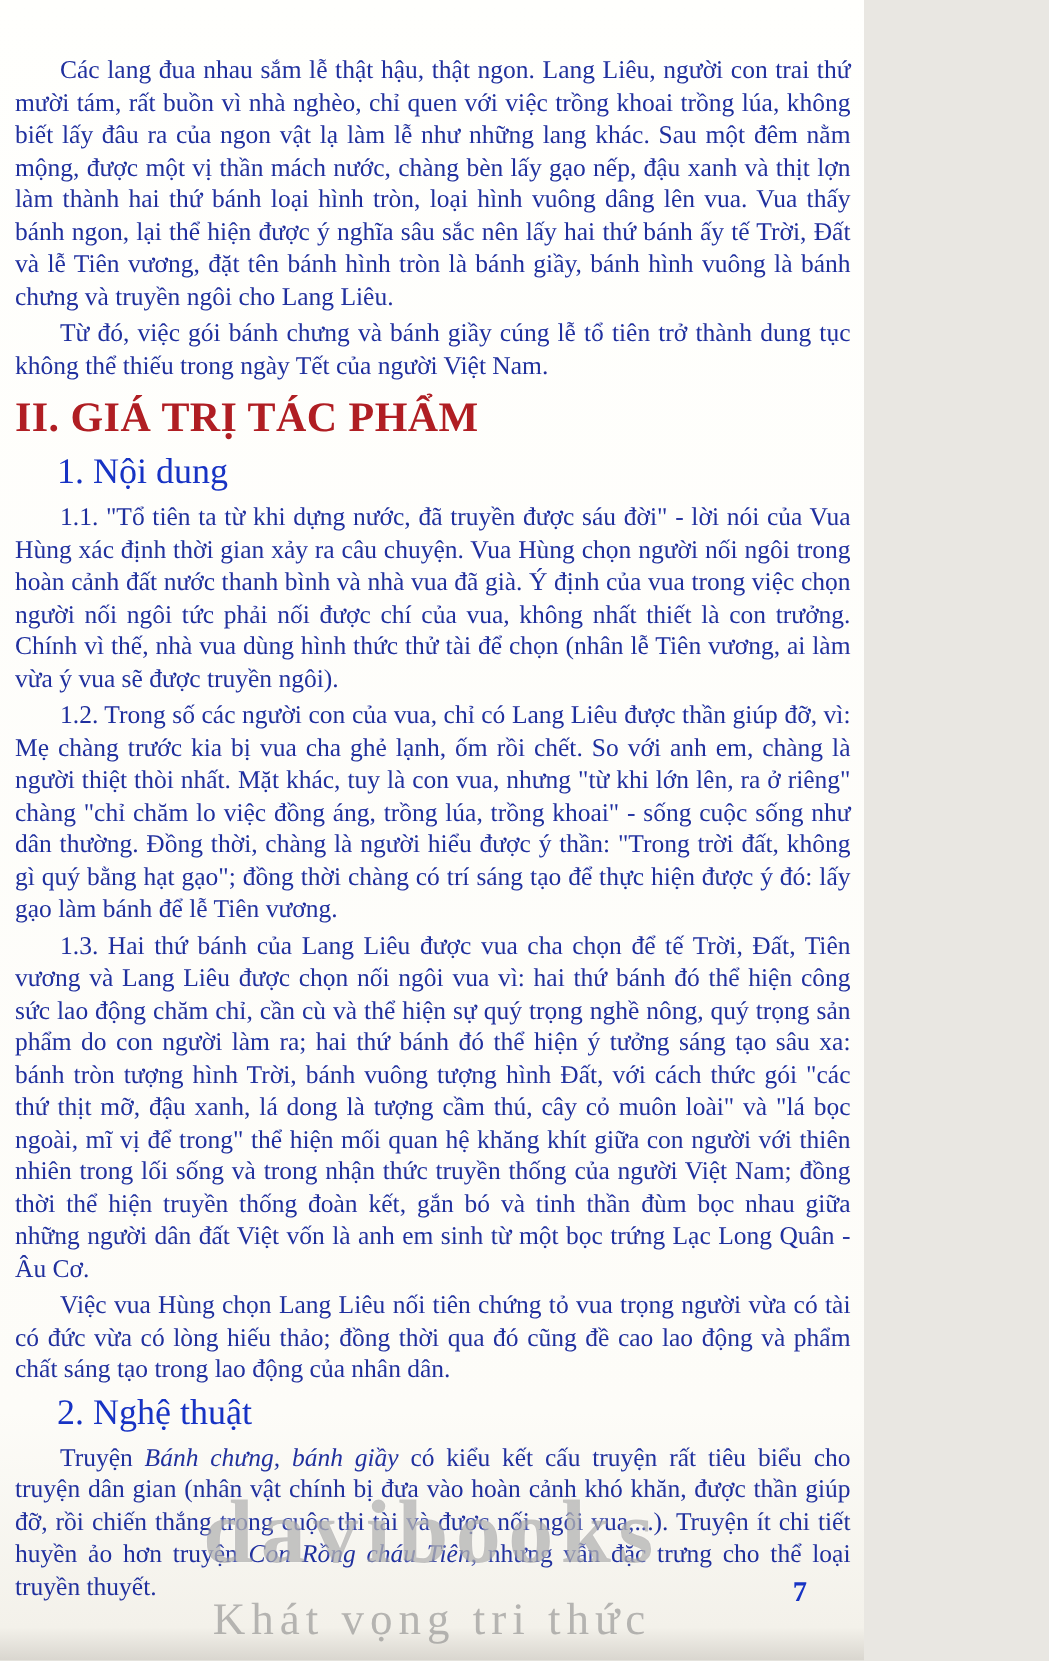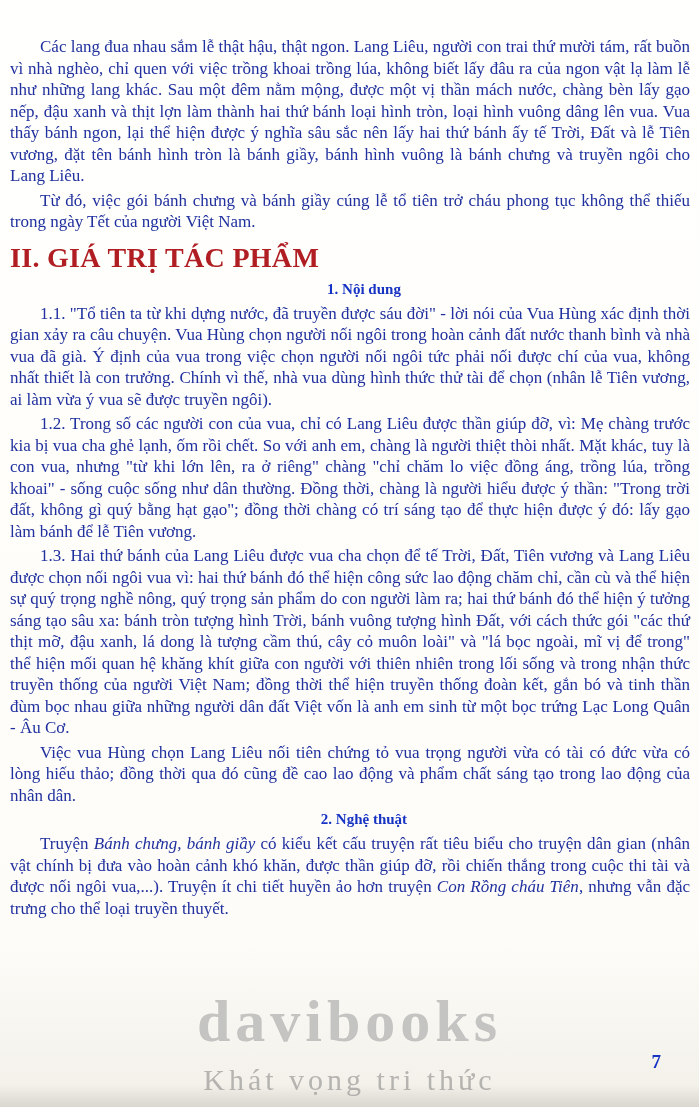--- a/index.html
+++ b/index.html
@@ -3,21 +3,21 @@
 <meta charset="utf-8">
 <style>
   * { margin: 0; padding: 0; box-sizing: border-box; }
   html, body {
     width: 699px; height: 1107px;
     font-family: "Liberation Serif", serif;
     background: #e9e7e2;
   }
   .page {
     position: relative;
-    width: 699px; height: 1107px;
+    width: 576px; height: 1107px;
     background: linear-gradient(180deg, #fffffd 0%, #fdfcf8 85%, #f3f1ea 98%, #d9d6cf 100%);
     padding: 36px 9px 0 10px;
     color: #20309e;
     overflow: hidden;
   }
   .body-text p {
     font-size: 17px;
     line-height: 21.5px;
     text-align: justify;
     text-indent: 30px;
@@ -26,24 +26,23 @@
   }
   h2.red-heading {
     color: #b01e23;
     font-size: 28px;
     font-weight: bold;
     margin: 9px 0 7px 0;
     letter-spacing: 0.3px;
   }
   h3.blue-heading {
     color: #1733c4;
-    font-size: 15px;
-    font-weight: bold;
+    font-size: 24px;
+    font-weight: normal;
     margin: 5px 0 5px 28px;
-    text-align: center;
   }
   .italic { font-style: italic; margin-top: 9px; }
   .watermark {
     position: absolute;
     left: 0; right: 0; bottom: 10px;
     text-align: center;
     pointer-events: none;
   }
   .wm-main {
     font-size: 60px;
@@ -70,21 +69,21 @@
 </style>
 </head>
 <body>
 
 <div class="page">
 
   <div class="body-text">
 
     <p>Các lang đua nhau sắm lễ thật hậu, thật ngon. Lang Liêu, người con trai thứ mười tám, rất buồn vì nhà nghèo, chỉ quen với việc trồng khoai trồng lúa, không biết lấy đâu ra của ngon vật lạ làm lễ như những lang khác. Sau một đêm nằm mộng, được một vị thần mách nước, chàng bèn lấy gạo nếp, đậu xanh và thịt lợn làm thành hai thứ bánh loại hình tròn, loại hình vuông dâng lên vua. Vua thấy bánh ngon, lại thể hiện được ý nghĩa sâu sắc nên lấy hai thứ bánh ấy tế Trời, Đất và lễ Tiên vương, đặt tên bánh hình tròn là bánh giầy, bánh hình vuông là bánh chưng và truyền ngôi cho Lang Liêu.</p>
 
-    <p>Từ đó, việc gói bánh chưng và bánh giầy cúng lễ tổ tiên trở cháu phong tục không thể thiếu trong ngày Tết của người Việt Nam.</p>
+    <p>Từ đó, việc gói bánh chưng và bánh giầy cúng lễ tổ tiên trở thành dung tục không thể thiếu trong ngày Tết của người Việt Nam.</p>
 
     <h2 class="red-heading">II. GIÁ TRỊ TÁC PHẨM</h2>
 
     <h3 class="blue-heading">1. Nội dung</h3>
 
     <p>1.1. "Tổ tiên ta từ khi dựng nước, đã truyền được sáu đời" - lời nói của Vua Hùng xác định thời gian xảy ra câu chuyện. Vua Hùng chọn người nối ngôi trong hoàn cảnh đất nước thanh bình và nhà vua đã già. Ý định của vua trong việc chọn người nối ngôi tức phải nối được chí của vua, không nhất thiết là con trưởng. Chính vì thế, nhà vua dùng hình thức thử tài để chọn (nhân lễ Tiên vương, ai làm vừa ý vua sẽ được truyền ngôi).</p>
 
     <p>1.2. Trong số các người con của vua, chỉ có Lang Liêu được thần giúp đỡ, vì: Mẹ chàng trước kia bị vua cha ghẻ lạnh, ốm rồi chết. So với anh em, chàng là người thiệt thòi nhất. Mặt khác, tuy là con vua, nhưng "từ khi lớn lên, ra ở riêng" chàng "chỉ chăm lo việc đồng áng, trồng lúa, trồng khoai" - sống cuộc sống như dân thường. Đồng thời, chàng là người hiểu được ý thần: "Trong trời đất, không gì quý bằng hạt gạo"; đồng thời chàng có trí sáng tạo để thực hiện được ý đó: lấy gạo làm bánh để lễ Tiên vương.</p>
 
     <p>1.3. Hai thứ bánh của Lang Liêu được vua cha chọn để tế Trời, Đất, Tiên vương và Lang Liêu được chọn nối ngôi vua vì: hai thứ bánh đó thể hiện công sức lao động chăm chỉ, cần cù và thể hiện sự quý trọng nghề nông, quý trọng sản phẩm do con người làm ra; hai thứ bánh đó thể hiện ý tưởng sáng tạo sâu xa: bánh tròn tượng hình Trời, bánh vuông tượng hình Đất, với cách thức gói "các thứ thịt mỡ, đậu xanh, lá dong là tượng cầm thú, cây cỏ muôn loài" và "lá bọc ngoài, mĩ vị để trong" thể hiện mối quan hệ khăng khít giữa con người với thiên nhiên trong lối sống và trong nhận thức truyền thống của người Việt Nam; đồng thời thể hiện truyền thống đoàn kết, gắn bó và tinh thần đùm bọc nhau giữa những người dân đất Việt vốn là anh em sinh từ một bọc trứng Lạc Long Quân - Âu Cơ.</p>

